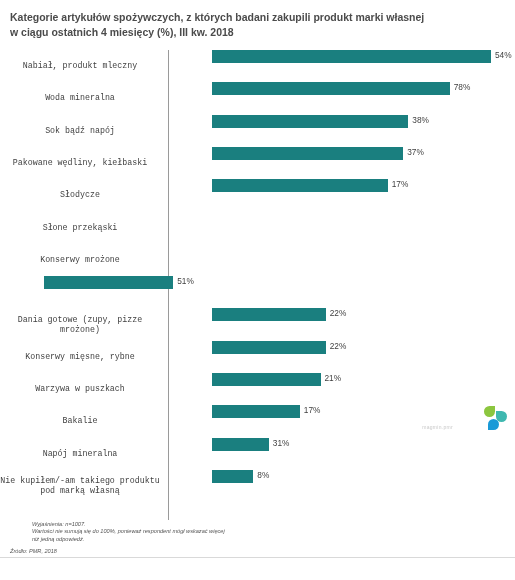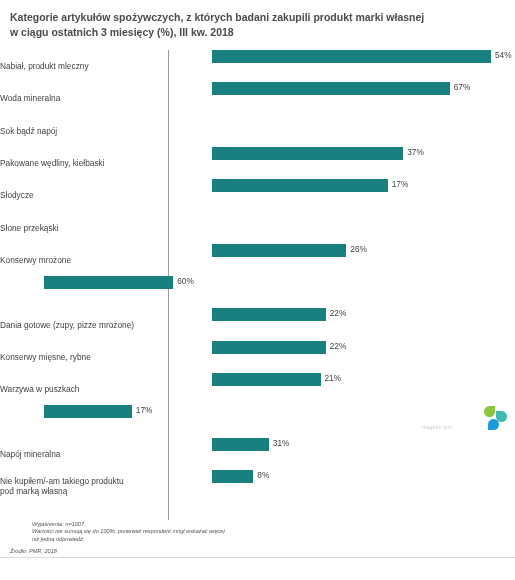--- a/index.html
+++ b/index.html
@@ -39,27 +39,28 @@
     position: relative;
   }
   .row {
     display: flex;
     align-items: center;
     height: 32.3px;
     position: relative;
   }
   .label {
     width: 168px;
-    text-align: left;
+    text-align: center;
     padding-right: 8px;
     box-sizing: border-box;
     color: #3f3f3f;
     font-size: 8.3px;
     line-height: 10px;
     white-space: pre-line;
+    font-family: Liberation Mono, monospace;
   }
   .bar-wrap {
     flex: 1;
     position: relative;
     height: 100%;
     display: flex;
     margin-left: 44px;
   }
   .bar {
     height: 13px;
@@ -147,71 +148,71 @@
     border-radius: 50% 50% 50% 0;
   }
 </style>
 </head>
 <body>
 
 <div id="page">
 
   <div class="title-block">
     <div class="title-line">Kategorie artykułów spożywczych, z których badani zakupili produkt marki własnej</div>
-    <div class="title-line">w ciągu ostatnich 3 miesięcy (%), III kw. 2018</div>
+    <div class="title-line">w ciągu ostatnich 4 miesięcy (%), III kw. 2018</div>
   </div>
 
   <div class="chart-area">
     <div class="axis-line"></div>
     <div class="rows" id="rows">
         <div class="row">
           <div class="label">Nabiał, produkt mleczny</div>
           <div class="bar-wrap">
             <div class="bar" style="width: 279px; background: rgb(26, 127, 127);"></div>
             <span class="bar-value">54%</span>
           </div>
         </div>
         <div class="row">
           <div class="label">Woda mineralna</div>
           <div class="bar-wrap">
             <div class="bar" style="width: 237.667px; background: rgb(26, 127, 127);"></div>
-            <span class="bar-value">67%</span>
+            <span class="bar-value">78%</span>
           </div>
         </div>
         <div class="row">
           <div class="label">Sok bądź napój</div>
+          <div class="bar-wrap">
+            <div class="bar" style="width: 196.333px; background: rgb(26, 127, 127);"></div>
+            <span class="bar-value">38%</span>
+          </div>
         </div>
         <div class="row">
           <div class="label">Pakowane wędliny, kiełbaski</div>
           <div class="bar-wrap">
             <div class="bar" style="width: 191.167px; background: rgb(26, 127, 127);"></div>
             <span class="bar-value">37%</span>
           </div>
         </div>
         <div class="row">
           <div class="label">Słodycze</div>
           <div class="bar-wrap">
             <div class="bar" style="width: 175.667px; background: rgb(26, 127, 127);"></div>
             <span class="bar-value">17%</span>
           </div>
         </div>
         <div class="row">
           <div class="label">Słone przekąski</div>
         </div>
         <div class="row">
           <div class="label">Konserwy mrożone</div>
-          <div class="bar-wrap">
-            <div class="bar" style="width: 134.333px; background: rgb(26, 127, 127);"></div>
-            <span class="bar-value">26%</span>
-          </div>
         </div>
         <div class="row">
           <div class="bar-wrap">
             <div class="bar" style="width: 129.167px; background: rgb(26, 127, 127);"></div>
-            <span class="bar-value">60%</span>
+            <span class="bar-value">51%</span>
           </div>
         </div>
         <div class="row">
           <div class="label">Dania gotowe (zupy, pizze mrożone)</div>
           <div class="bar-wrap">
             <div class="bar" style="width: 113.667px; background: rgb(26, 127, 127);"></div>
             <span class="bar-value">22%</span>
           </div>
         </div>
         <div class="row">
@@ -222,20 +223,21 @@
           </div>
         </div>
         <div class="row">
           <div class="label">Warzywa w puszkach</div>
           <div class="bar-wrap">
             <div class="bar" style="width: 108.5px; background: rgb(26, 127, 127);"></div>
             <span class="bar-value">21%</span>
           </div>
         </div>
         <div class="row">
+          <div class="label">Bakalie</div>
           <div class="bar-wrap">
             <div class="bar" style="width: 87.8333px; background: rgb(26, 127, 127);"></div>
             <span class="bar-value">17%</span>
           </div>
         </div>
         <div class="row">
           <div class="label">Napój mineralna</div>
           <div class="bar-wrap">
             <div class="bar" style="width: 56.8333px; background: rgb(26, 127, 127);"></div>
             <span class="bar-value">31%</span>

